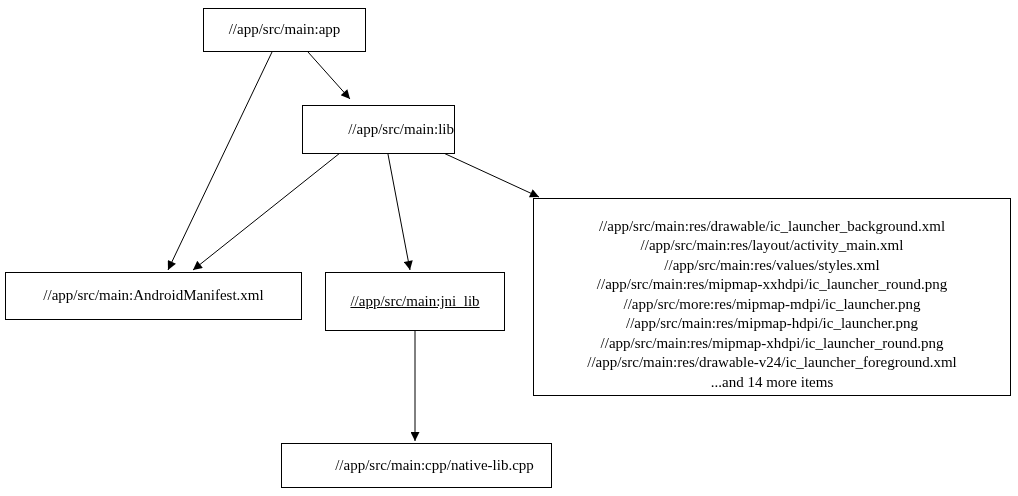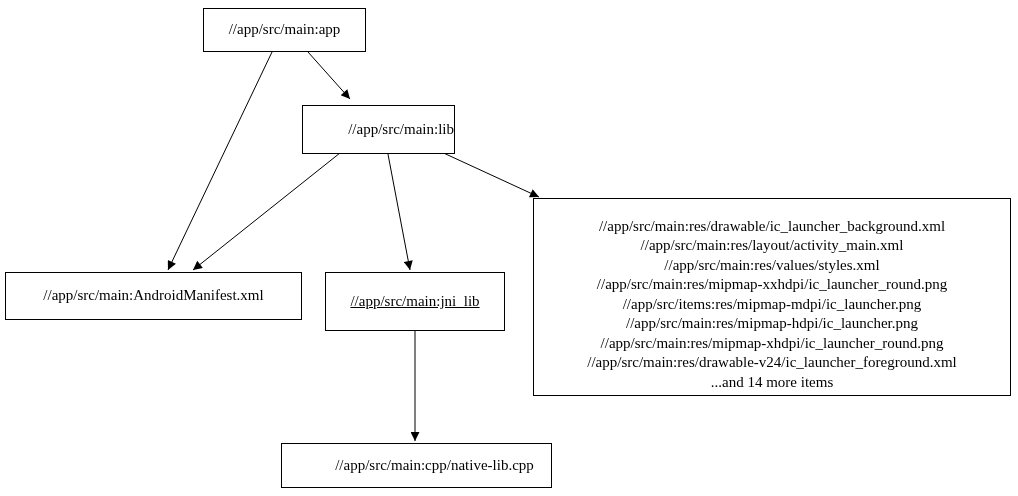--- a/index.html
+++ b/index.html
@@ -84,21 +84,21 @@
 
   <div id="node-jni-lib" class="node">
     <span>//app/src/main:jni_lib</span>
   </div>
 
   <div id="node-res" class="node node-multi">
     <span class="res-line">//app/src/main:res/drawable/ic_launcher_background.xml</span>
     <span class="res-line">//app/src/main:res/layout/activity_main.xml</span>
     <span class="res-line">//app/src/main:res/values/styles.xml</span>
     <span class="res-line">//app/src/main:res/mipmap-xxhdpi/ic_launcher_round.png</span>
-    <span class="res-line">//app/src/items:res/mipmap-mdpi/ic_launcher.png</span>
+    <span class="res-line">//app/src/more:res/mipmap-mdpi/ic_launcher.png</span>
     <span class="res-line">//app/src/main:res/mipmap-hdpi/ic_launcher.png</span>
     <span class="res-line">//app/src/main:res/mipmap-xhdpi/ic_launcher_round.png</span>
     <span class="res-line">//app/src/main:res/drawable-v24/ic_launcher_foreground.xml</span>
     <span class="res-line">...and 14 more items</span>
   </div>
 
   <div id="node-cpp" class="node">
     <span>//app/src/main:cpp/native-lib.cpp</span>
   </div>
 

